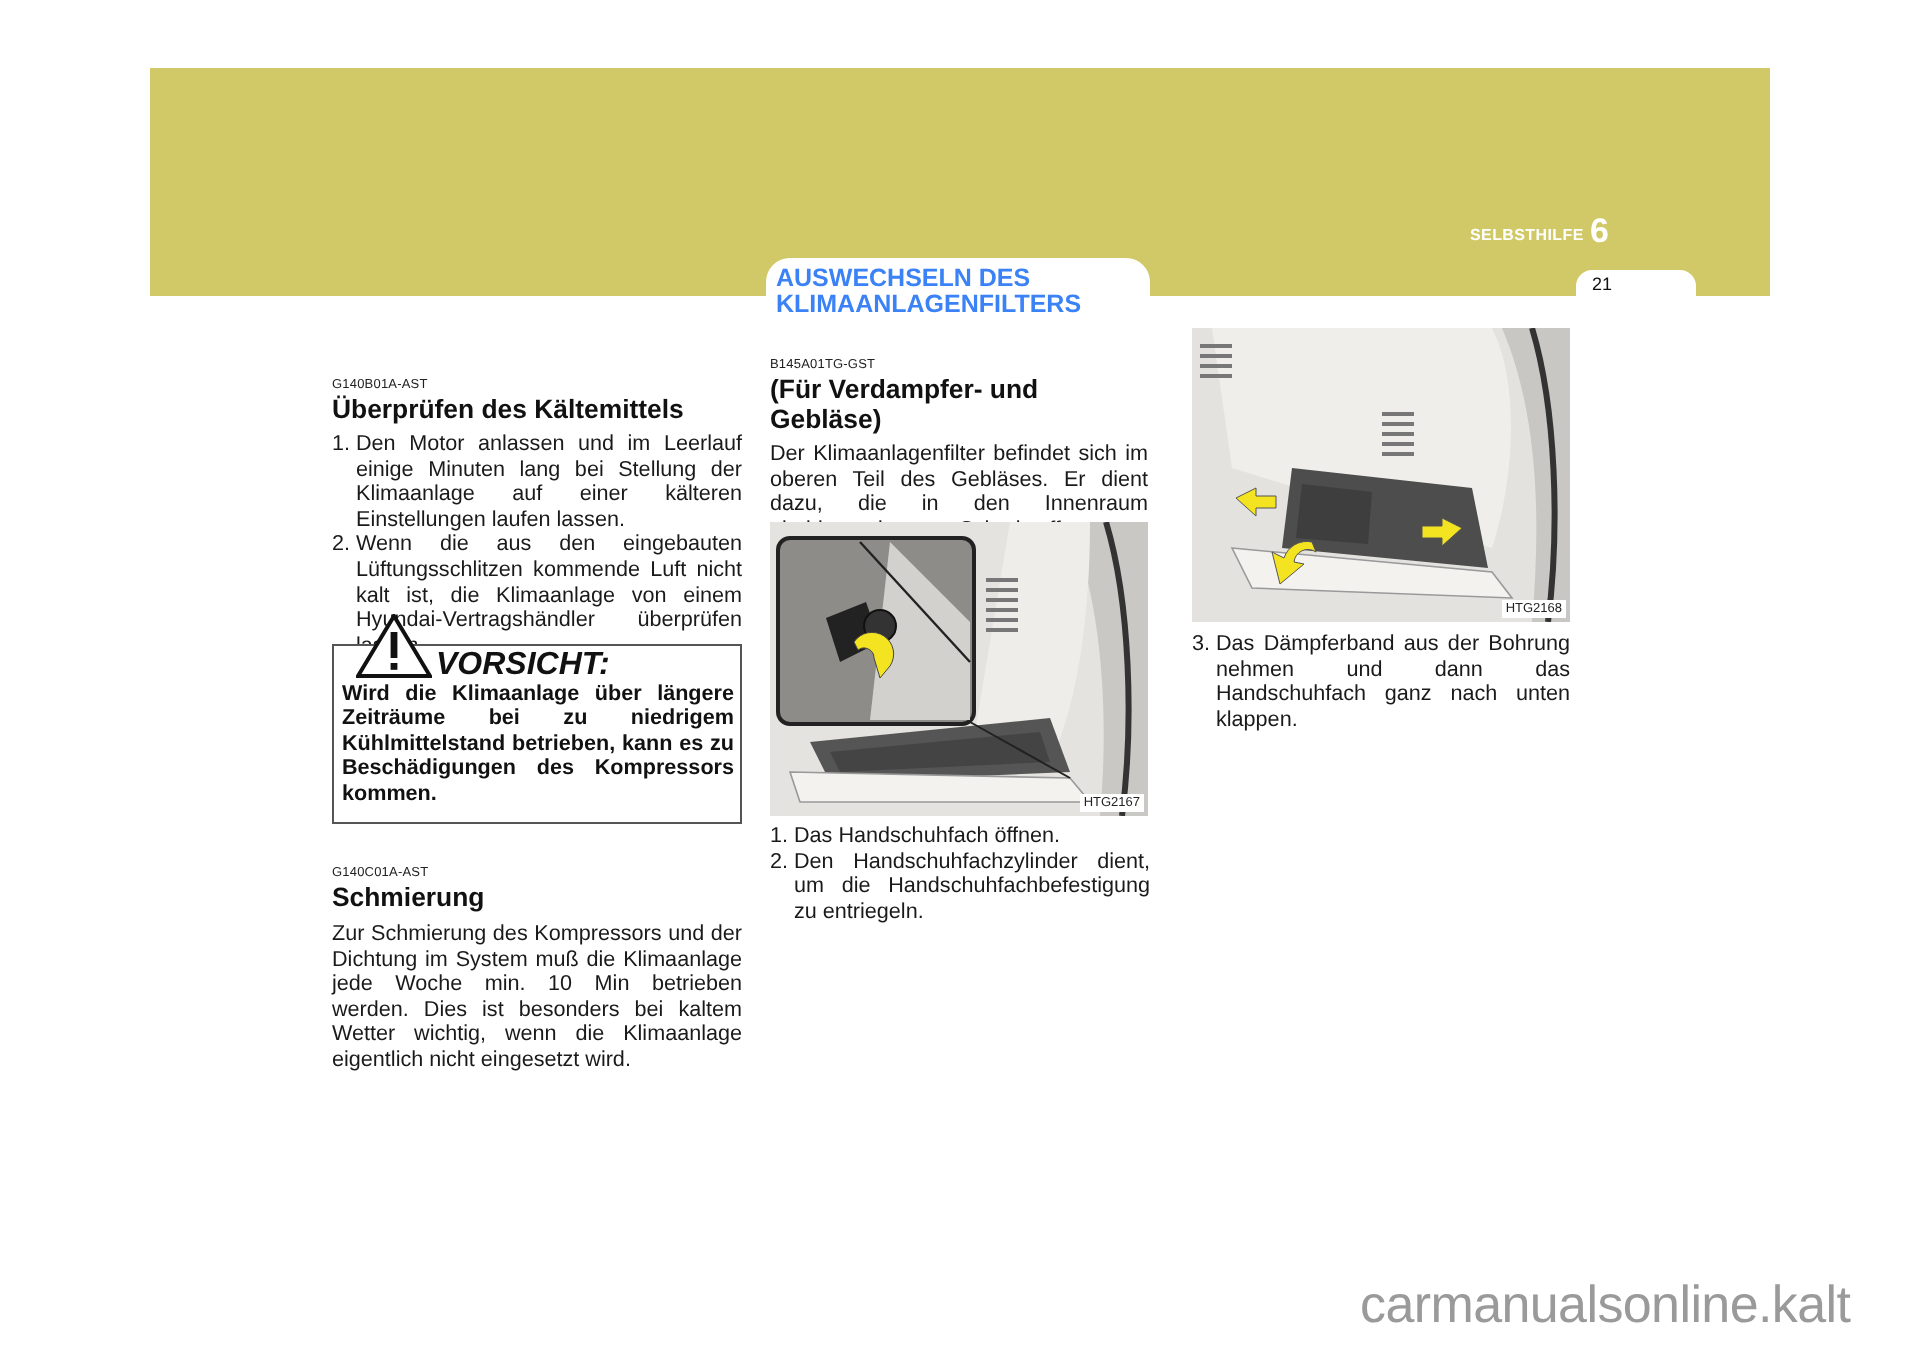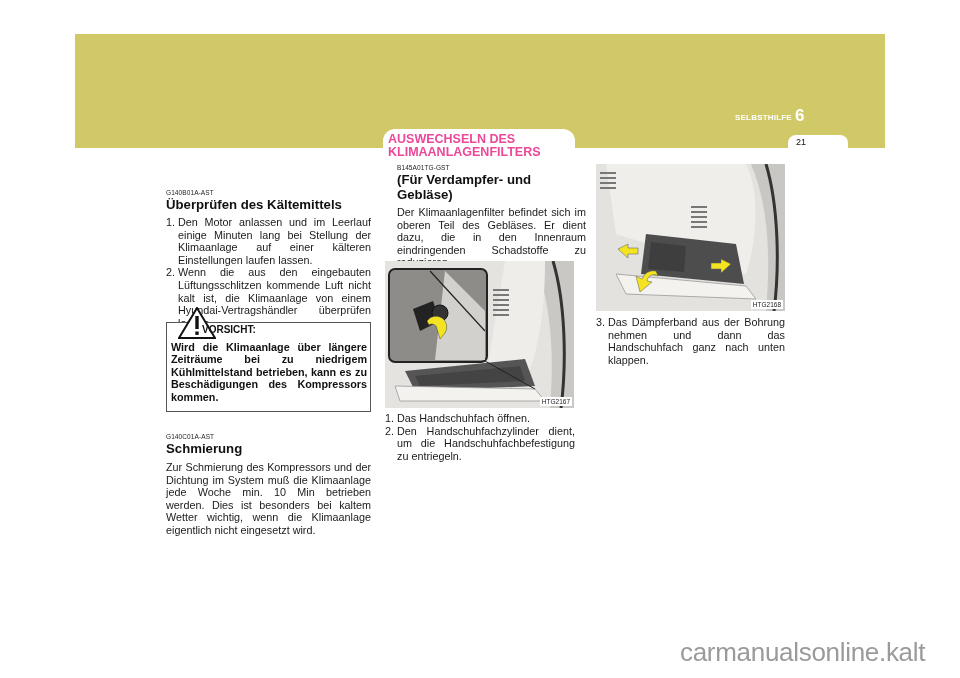--- a/index.html
+++ b/index.html
@@ -28,38 +28,38 @@
   .page-num {
     position:absolute; left:796px; top:137px;
     font-size:9px; font-weight:normal; color:#111;
   }
   .section-tab {
     position:absolute; left:383px; top:129px; width:192px; height:19px;
     background:#ffffff; border-radius:12px 12px 0 0;
   }
   .section-title {
     position:absolute; left:388px; top:133px; width:190px;
-    font-size:12.5px; font-weight:bold; line-height:13px; color:#ec4899;
+    font-size:12.5px; font-weight:bold; line-height:13px; color:#3b82f6;
   }
 
   .col { position:absolute; }
   .code { font-size:6.5px; color:#222; line-height:8px; letter-spacing:0.1px; }
   .h2 { font-size:13.2px; font-weight:bold; line-height:15px; color:#111; }
   .p { font-size:10.8px; line-height:12.6px; text-align:justify; color:#1a1a1a; }
   .li { position:relative; padding-left:12px; font-size:10.8px; line-height:12.6px; text-align:justify; }
   .li .n { position:absolute; left:0; top:0; }
 
   .warn-wrap { position:absolute; left:166px; top:307px; width:205px; }
   .warn-box {
     position:absolute; left:0; top:15px; width:203px; height:88px;
     border:1px solid #555; background:#fff;
   }
   .warn-icon { position:absolute; left:12px; top:0; width:38px; height:32px; }
   .warn-title {
-    position:absolute; left:36px; top:17px; font-size:10px; font-weight:bold; color:#111;
+    position:absolute; left:52px; top:17px; font-size:16px; font-weight:bold; color:#111;font-style:italic;
   }
   .warn-text {
     position:absolute; left:5px; top:34px; width:196px;
     font-size:10.8px; font-weight:bold; line-height:12.4px; text-align:justify; color:#111;
   }
 
   .fig {
     position:absolute; background:#d9d9d7; overflow:hidden;
   }
   .fig-label {
@@ -108,21 +108,21 @@
   <div class="warn-text">Wird die Klimaanlage über längere Zeiträume bei zu niedrigem Kühlmittelstand betrieben, kann es zu Beschädigungen des Kompressors kommen.</div>
 </div>
 
 <div class="col" style="left:166px; top:433px; width:205px;">
   <div class="code">G140C01A-AST</div>
   <div class="h2">Schmierung</div>
   <div style="height:5px"></div>
   <div class="p">Zur Schmierung des Kompressors und der Dichtung im System muß die Klimaanlage jede Woche min. 10 Min betrieben werden. Dies ist besonders bei kaltem Wetter wichtig, wenn die Klimaanlage eigentlich nicht eingesetzt wird.</div>
 </div>
 
-<div class="col" style="left:385px; top:164px; width:189px;margin-left:12px;">
+<div class="col" style="left:385px; top:179px; width:189px;">
   <div class="code">B145A01TG-GST</div>
   <div class="h2">(Für Verdampfer- und Gebläse)</div>
   <div style="height:4px"></div>
   <div class="p">Der Klimaanlagenfilter befindet sich im oberen Teil des Gebläses. Er dient dazu, die in den Innenraum eindringenden Schadstoffe zu reduzieren.</div>
 </div>
 
 <div class="fig" style="left:385px; top:261px; width:189px; height:147px;">
   <svg width="189" height="147" viewBox="0 0 189 147">
     <rect width="189" height="147" fill="#e4e3e0"></rect>
     <path d="M150,0 L189,0 L189,147 L165,147 C170,90 165,40 150,0 Z" fill="#c9c8c4"></path>

